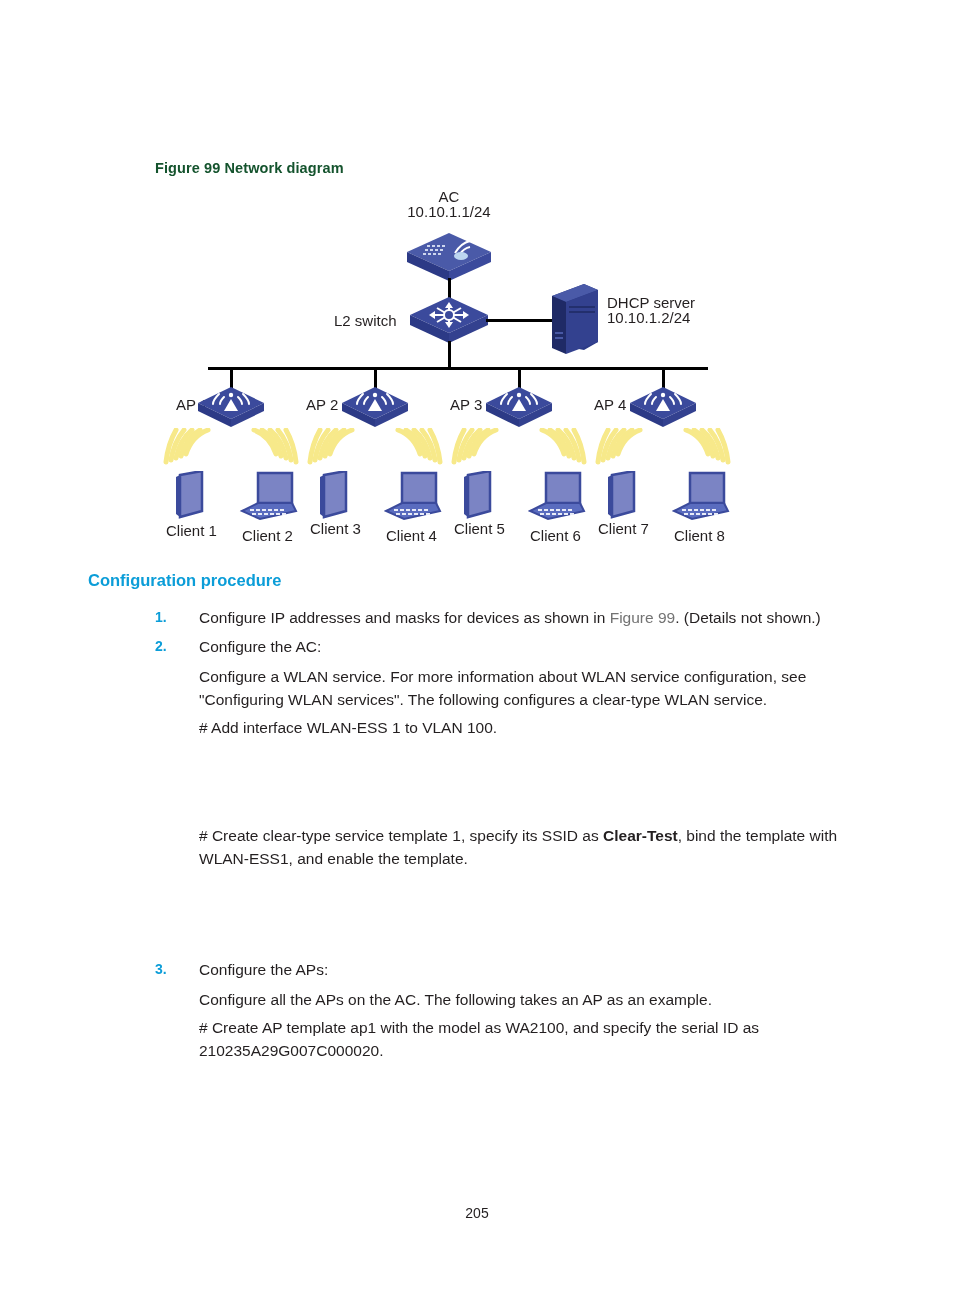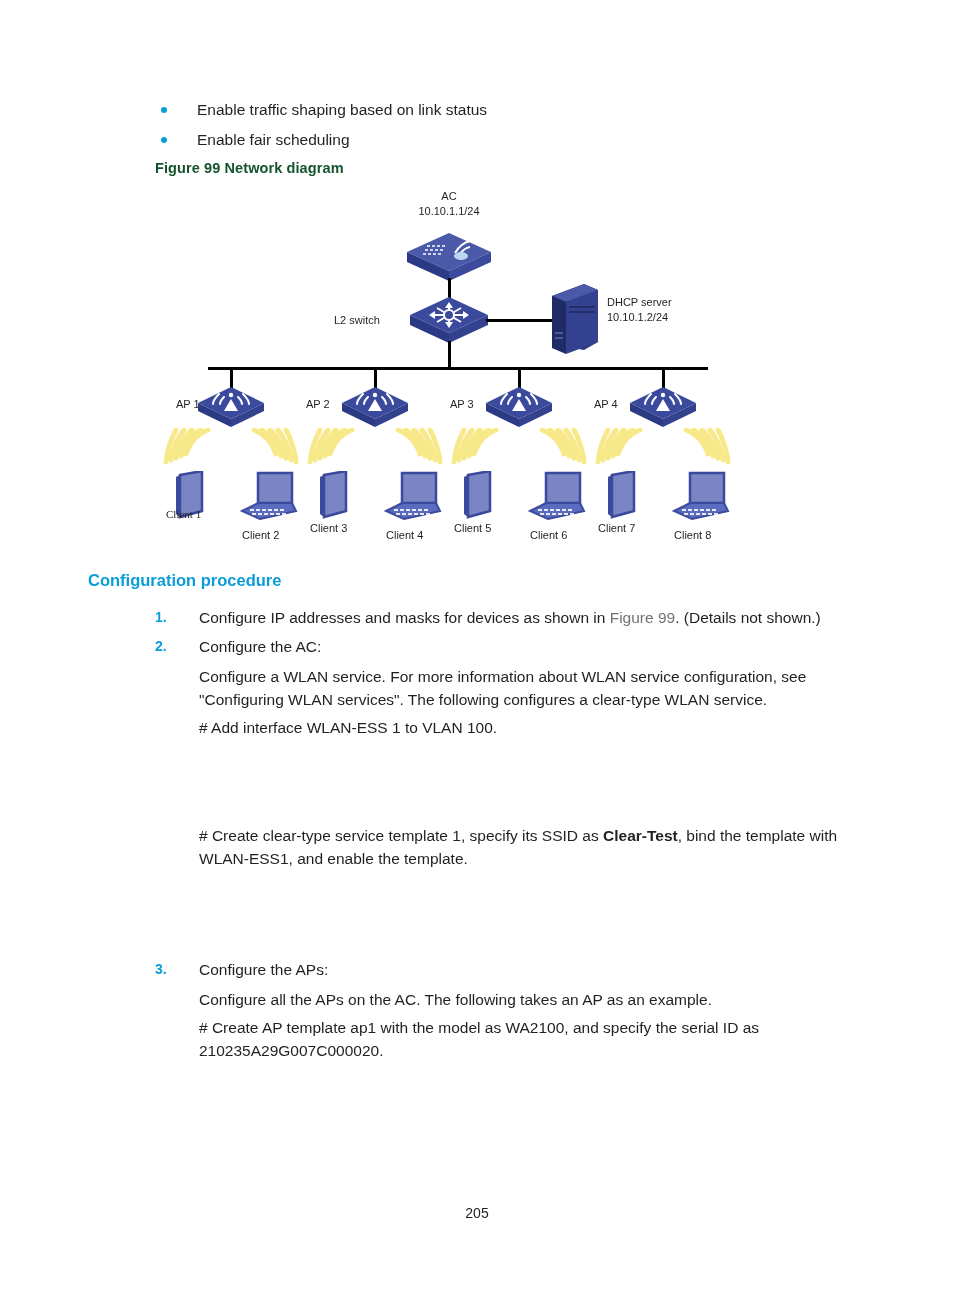--- a/index.html
+++ b/index.html
@@ -121,21 +121,21 @@
   
   .diagram {
     position: absolute;
     left: 150px;
     top: 183px;
     width: 590px;
     height: 365px;
   }
   .diagram .lbl {
     position: absolute;
-    font-size: 11px;
+    font-size: 15px;
     color: #231f20;
     white-space: nowrap;
     line-height: 15px;
   }
   .wire {
     position: absolute;
     background: #000000;
   }
   .wire-v { width: 3px; }
   .wire-h { height: 3px; }
@@ -147,30 +147,20 @@
   
   .node svg { display: block; }
 
   .waves { position: absolute; }
 </style>
 </head>
 <body>
 
 <div class="page">
 
-  <ul class="bullet-list">
-    <li>
-      <span class="bullet-dot"></span>
-      <span>Enable traffic shaping based on link status</span>
-    </li>
-    <li>
-      <span class="bullet-dot"></span>
-      <span>Enable fair scheduling</span>
-    </li>
-  </ul>
 
   <div class="fig-caption">Figure 99 Network diagram</div>
 
   <div class="diagram">
 
     <div class="lbl" style="left:244px; top:6px; text-align:center; width:110px;">
       <div>AC</div>
       <div>10.10.1.1/24</div>
     </div>
 
@@ -401,21 +391,21 @@
         <path d="M36 2 q8 14 10 32"></path>
       </g>
     </svg>
 
     <div class="node" style="left:22px; top:288px;">
       <svg width="34" height="48" viewBox="0 0 34 48">
         <polygon points="8,4 30,0 30,40 8,46" fill="#7b84c4" stroke="#3b4a9c" stroke-width="2.5"></polygon>
         <polygon points="4,6 8,4 8,46 4,43" fill="#3b4a9c"></polygon>
       </svg>
     </div>
-    <div class="lbl" style="left:16px; top:324px;font-family:Liberation Serif, serif;">Client 1</div>
+    <div class="lbl" style="left:16px; top:340px;">Client 1</div>
 
     <div class="node" style="left:86px; top:288px;">
       <svg width="62" height="50" viewBox="0 0 62 50">
         <polygon points="22,2 56,2 56,32 22,32" fill="#7b84c4" stroke="#3b4a9c" stroke-width="2.5"></polygon>
         <polygon points="6,40 22,32 56,32 60,40 24,48" fill="#5a6cbf" stroke="#3b4a9c" stroke-width="2"></polygon>
         <g fill="#e9ecf8">
           <rect x="14" y="38" width="4" height="2"></rect>
             <rect x="20" y="38" width="4" height="2"></rect>
           <rect x="26" y="38" width="4" height="2"></rect>
             <rect x="32" y="38" width="4" height="2"></rect>

